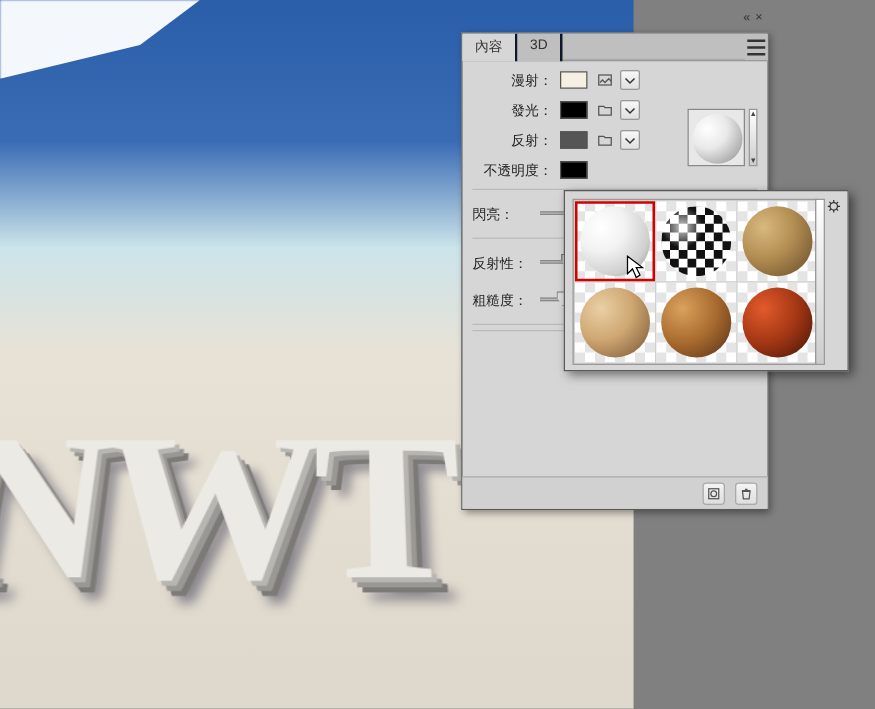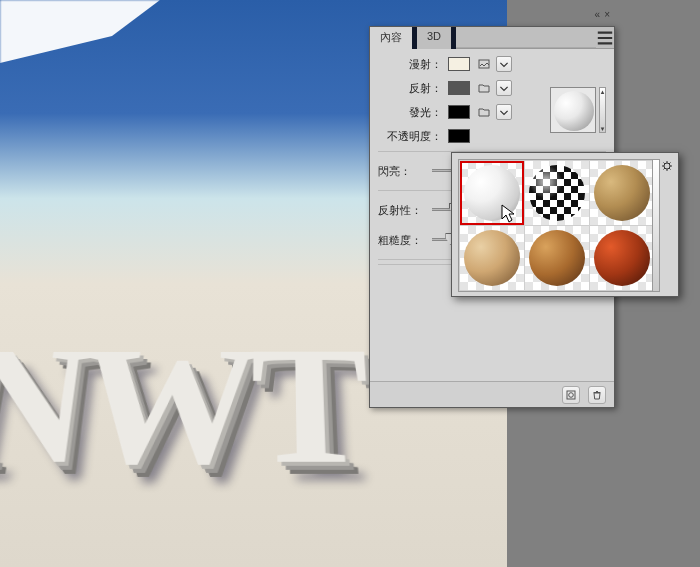--- a/index.html
+++ b/index.html
@@ -21,21 +21,21 @@
     font-size: 11px; color: #222;
   }
   .panel-menu {
     position:absolute; right:4px; top:-20px; width:26px; height:14px;
     display:flex; gap:4px; justify-content:flex-end; align-items:center;
   }
   .panel-menu .chev { color:#333; font-size:10px;}
   .tabs { display:flex; height:22px; background:#c8c8c8; border-bottom:1px solid #999;}
   .tab {
     padding: 3px 10px 0 10px; height:22px; font-size:11px; color:#333;
-    border-right:5px solid #0f172a; background:#d6d6d6; position:relative; top:0;
+    border-right:2px solid #0f172a; background:#d6d6d6; position:relative; top:0;
   }
   .tab.active { background:#d6d6d6; }
   .tab.inactive { background:#bfbfbf;}
 
   .subhead { display:flex; align-items:center; gap:8px; padding:6px 8px; border-bottom:1px solid #bbb;}
   .icon-btn {
     width:22px; height:22px; border:1px solid #8a8a8a; border-radius:3px;
     background: linear-gradient(#f4f4f4,#dcdcdc);
     display:inline-flex; align-items:center; justify-content:center;
   }
@@ -219,38 +219,38 @@
       </span>
       <span style="width:4px"></span>
       <span class="dropdown-mini">
         <svg viewBox="0 0 10 10">
             <path d="M2 4l3 3 3-3" fill="none" stroke="#333"></path>
           </svg>
       </span>
     </div>
 
     <div class="row">
-      <div class="lab">反射：</div>
-      <div class="swatch" style="background:#555"></div>
+      <div class="lab">發光：</div>
+      <div class="swatch black"></div>
       <span class="folder-mini">
         <svg viewBox="0 0 12 12">
             <path d="M1 3h4l1 1h5v6H1z" fill="none" stroke="#555"></path>
           </svg>
       </span>
       <span style="width:4px"></span>
       <span class="dropdown-mini">
         <svg viewBox="0 0 10 10">
             <path d="M2 4l3 3 3-3" fill="none" stroke="#333"></path>
           </svg>
       </span>
     </div>
 
     <div class="row">
-      <div class="lab">發光：</div>
-      <div class="swatch black"></div>
+      <div class="lab">反射：</div>
+      <div class="swatch" style="background:#555"></div>
       <span class="folder-mini">
         <svg viewBox="0 0 12 12">
             <path d="M1 3h4l1 1h5v6H1z" fill="none" stroke="#555"></path>
           </svg>
       </span>
       <span style="width:4px"></span>
       <span class="dropdown-mini">
         <svg viewBox="0 0 10 10">
             <path d="M2 4l3 3 3-3" fill="none" stroke="#333"></path>
           </svg>

